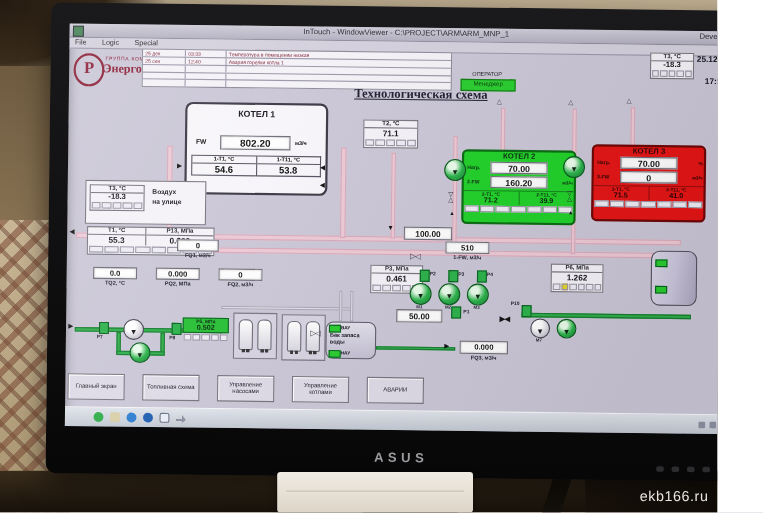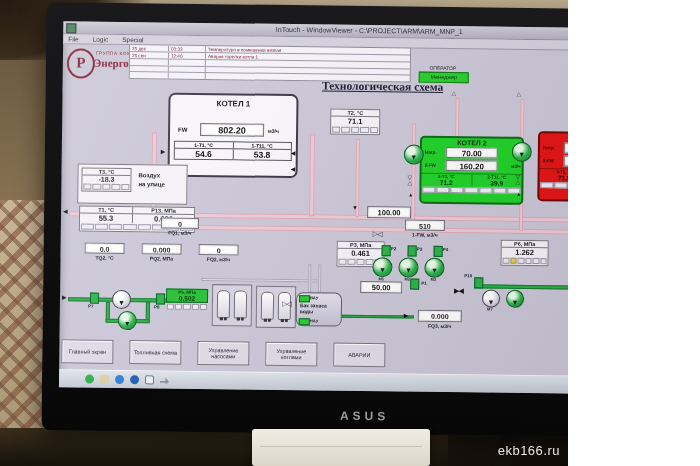--- a/index.html
+++ b/index.html
@@ -1,16 +1,16 @@
 <!DOCTYPE html>
 <html><head>
 <meta charset="utf-8">
 <style>
   html,body{margin:0;padding:0;}
-  #photo{position:relative;width:568px;height:466px;overflow:hidden;
+  #photo{position:relative;width:652px;height:466px;overflow:hidden;
     background:linear-gradient(160deg,#b9a98c 0%,#c0af92 40%,#a2906e 75%,#8d7b5c 100%);
     font-family:"Liberation Sans",sans-serif;}
   .abs{position:absolute;}
   
   .corner-dark{left:0;top:0;width:150px;height:90px;
     background:radial-gradient(ellipse at 0% 0%,#241a10 0%,#3a2c1c 45%,rgba(58,44,28,0) 72%);}
   .left-wall{left:0;top:60px;width:60px;height:160px;background:linear-gradient(#6e5b40,#8a7454);}
   .carpet{left:0;top:200px;width:64px;height:266px;
     background:
       repeating-linear-gradient(135deg,rgba(123,74,53,.55) 0 6px,rgba(0,0,0,0) 6px 16px),

